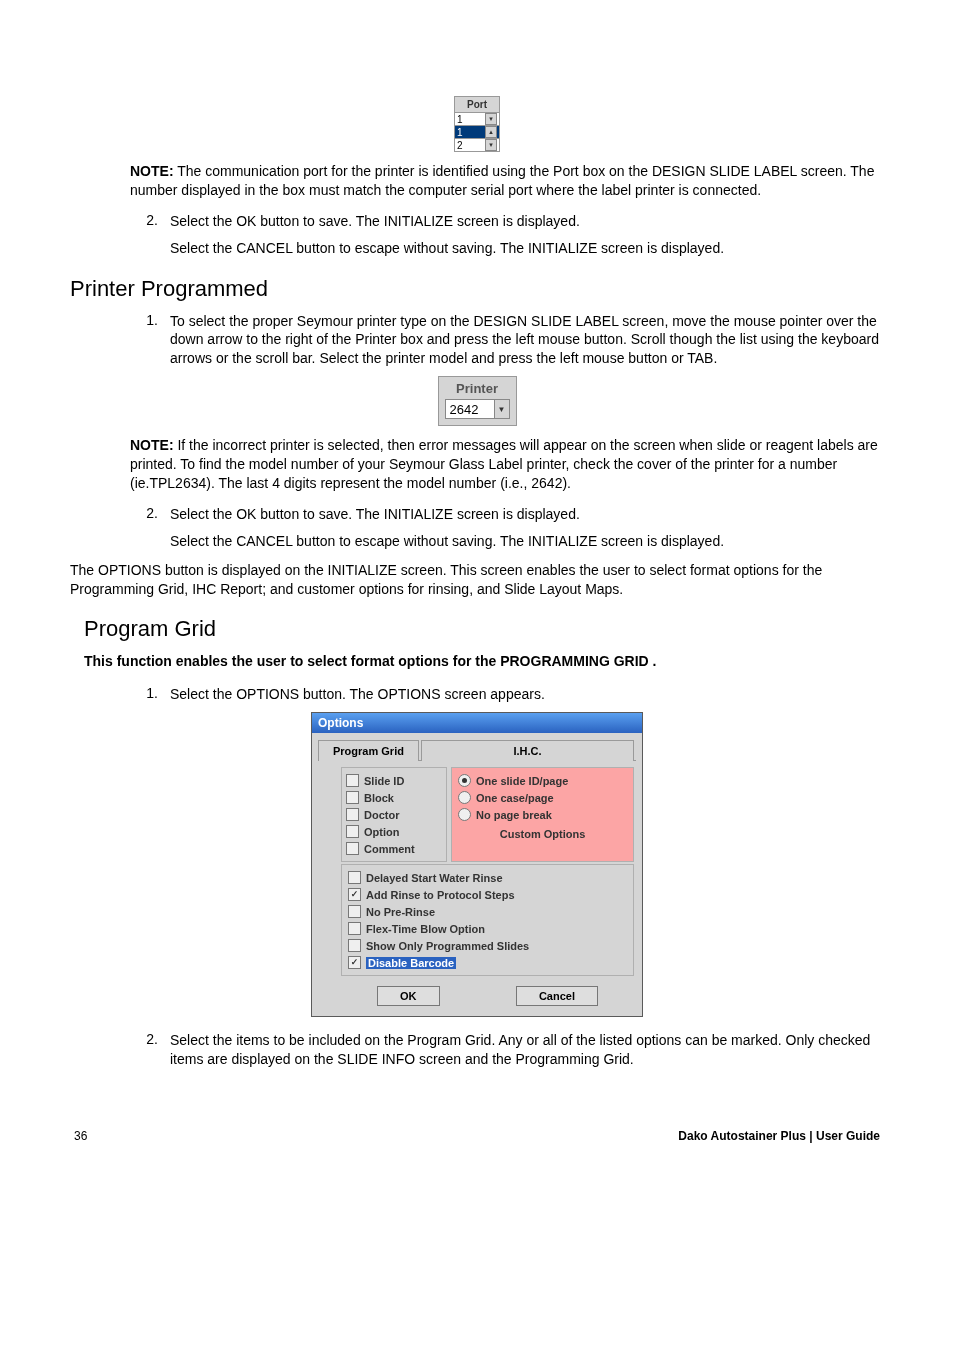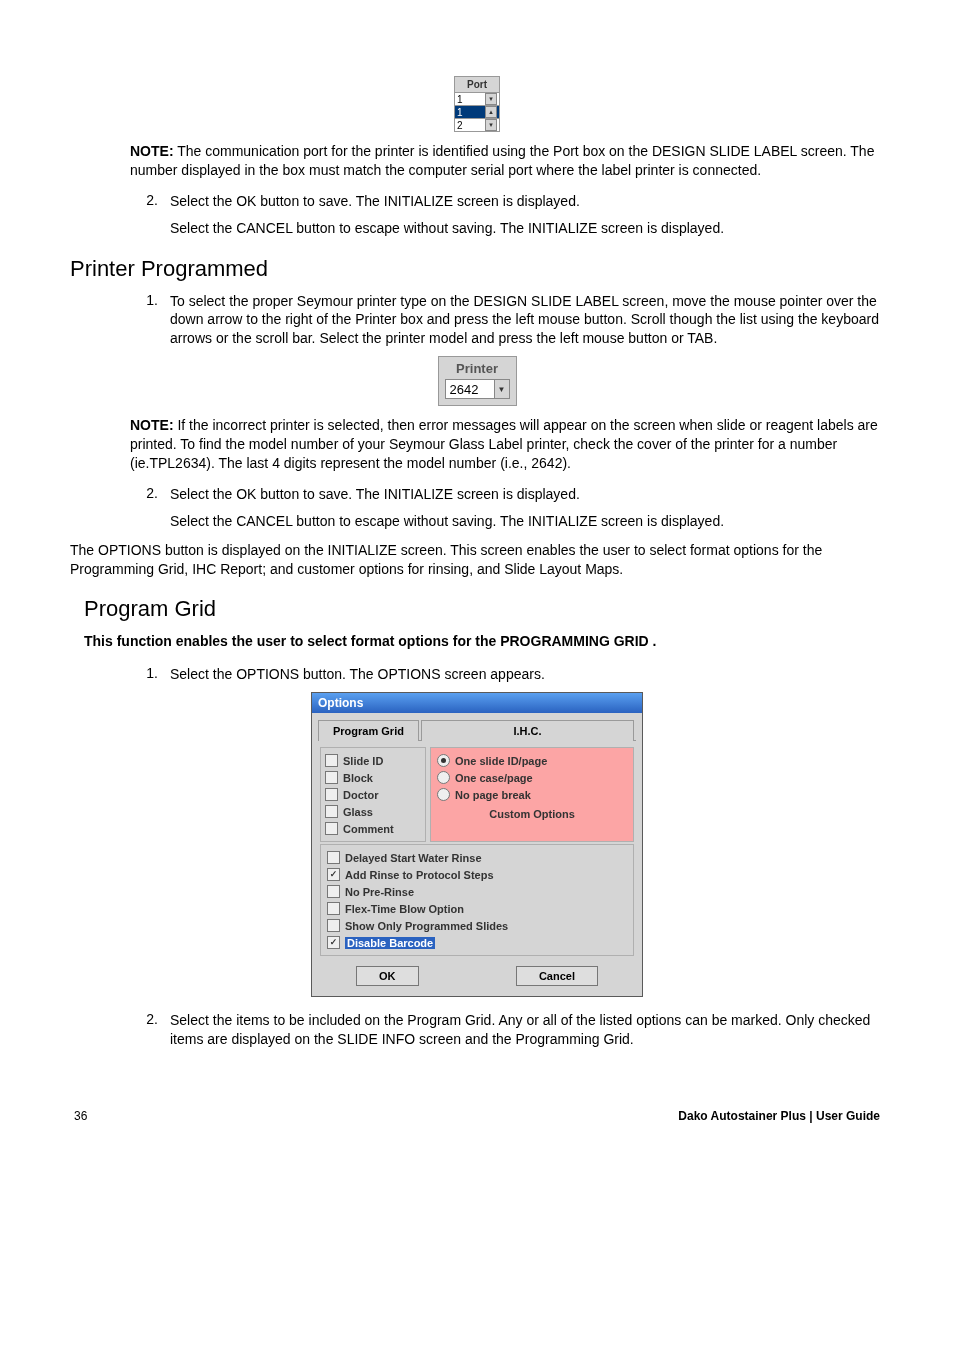--- a/index.html
+++ b/index.html
@@ -5,21 +5,21 @@
   body {
     margin: 0;
     padding: 0;
     font-family: Arial, Helvetica, sans-serif;
     font-size: 14px;
     color: #000;
     background: #fff;
     width: 954px;
   }
   .page {
-    padding: 68px 70px 40px 70px;
+    padding: 88px 70px 40px 70px;
     box-sizing: border-box;
   }
   .indent-block {
     margin-left: 60px;
   }
   .note-block {
     margin-left: 60px;
     margin-top: 8px;
     margin-bottom: 12px;
     line-height: 1.35;
@@ -113,21 +113,21 @@
   }
   .dlg .tabs {
     display:flex; margin:6px 6px 0 6px; border-bottom:1px solid #9a9a9a;
   }
   .dlg .tab {
     padding:4px 14px; border:1px solid #9a9a9a; border-bottom:none;
     background:#d5d5d5; margin-right:2px; font-weight:bold; position:relative; top:1px;
   }
   .dlg .tab.active { background:#d5d5d5; }
   .dlg .tab.ihc { flex:1; text-align:center; }
-  .dlg .panel { padding:6px 8px 10px 8px; }
+  .dlg .panel { padding:6px 8px 10px 8px;margin-left:21px; }
   .dlg .two-col { display:flex; }
   .dlg .col-l {
     width:96px; border:1px solid #b0b0b0; background:#d5d5d5; padding:4px 4px;
   }
   .dlg .col-r {
     flex:1; border:1px solid #b0b0b0; background:#fca5a5; padding:4px 6px; margin-left:4px;
   }
   .dlg .chk, .dlg .rad {
     display:flex; align-items:center; gap:5px; padding:2px 0; font-weight:bold; color:#333;
   }
@@ -249,21 +249,21 @@
             <div class="chk">
                 <span class="box"></span>
                 <span>Block</span>
               </div>
             <div class="chk">
                 <span class="box"></span>
                 <span>Doctor</span>
               </div>
             <div class="chk">
                 <span class="box"></span>
-                <span>Glass</span>
+                <span>Option</span>
               </div>
             <div class="chk">
                 <span class="box"></span>
                 <span>Comment</span>
               </div>
           </div>
           <div class="col-r">
             <div class="rad">
                 <span class="radio sel"></span>
                 <span>One slide ID/page</span>

